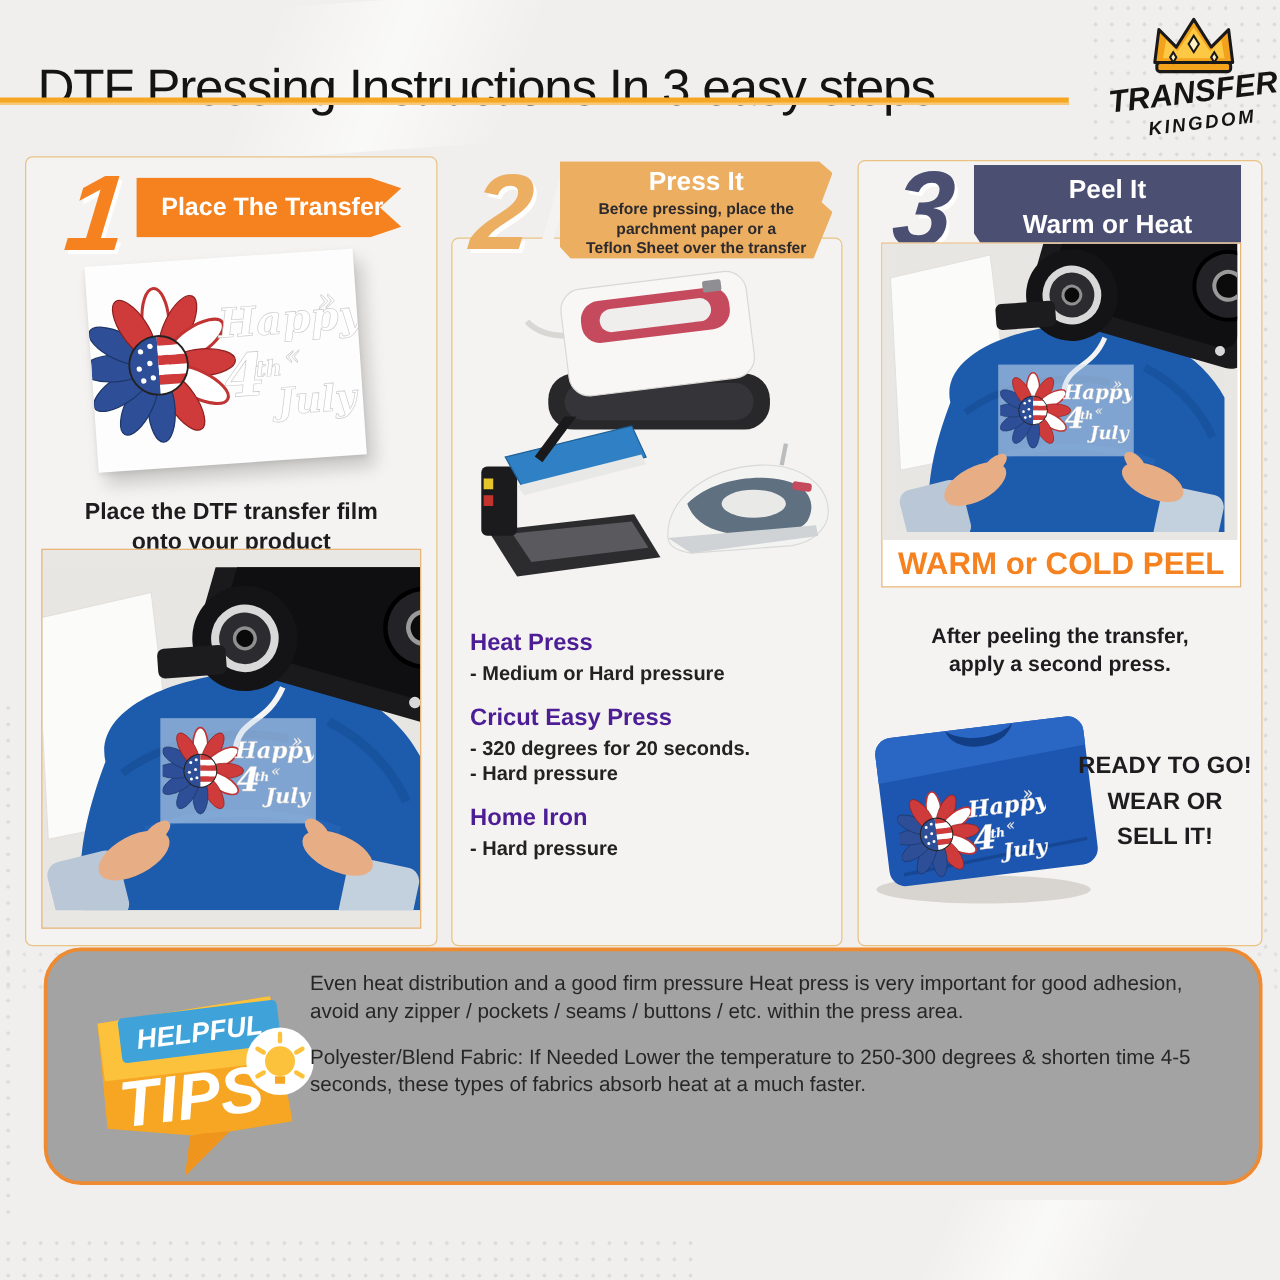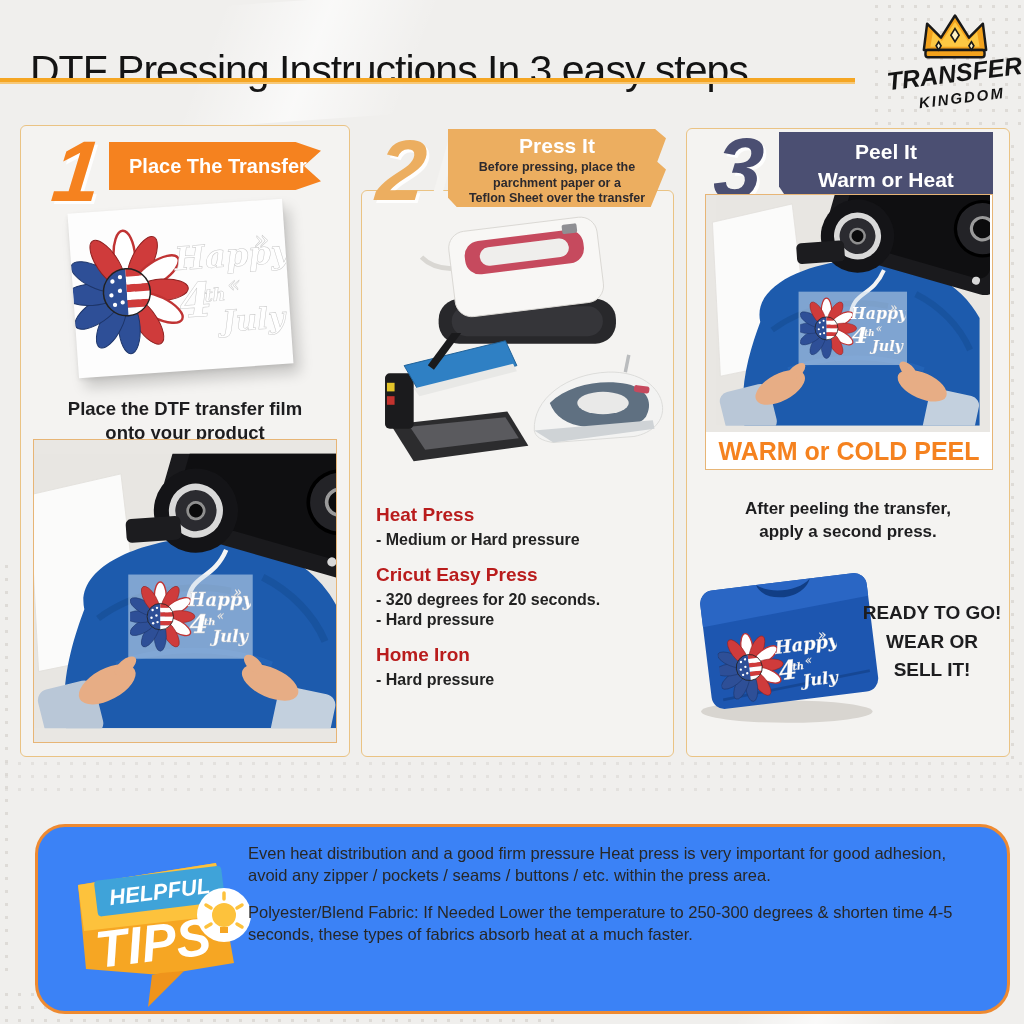--- a/index.html
+++ b/index.html
@@ -28,30 +28,30 @@
   .rib3{left:92px;top:3px;width:214px;height:64px;background:#4B4F72;text-align:center;font-size:21px;line-height:1.35;padding-top:6px;box-sizing:border-box;clip-path:polygon(0 0,100% 0,100% 100%,3% 100%,0 85%);}
   
   .film{position:absolute;left:52px;top:80px;width:215px;height:165px;background:#fdfdfd;transform:rotate(-4deg);box-shadow:6px 10px 14px rgba(0,0,0,.18),0 2px 4px rgba(0,0,0,.08);}
   .caption{position:absolute;width:100%;text-align:center;font-weight:700;color:#1d1d1f;}
   .cap1{top:252px;font-size:18.5px;line-height:1.3;}
   .photo-frame{position:absolute;border:1px solid #e7b576;overflow:hidden;background:#e9e7e3;}
   .pf1{left:12px;top:313px;width:302px;height:302px;}
   
   .gear{position:absolute;}
   .specs{position:absolute;left:14px;top:298px;right:6px;}
-  .specs h3{margin:15px 0 5px;font-size:19px;color:#b91c1c;font-weight:800;}
+  .specs h3{margin:15px 0 5px;font-size:19px;color:#4c1d95;font-weight:800;}
   .specs p{margin:2px 0;font-size:16px;font-weight:700;color:#222;}
   
   .inner3{position:absolute;left:18px;top:65px;width:286px;height:274px;border:1px solid #e7b576;background:#fff;}
   .photo3{position:absolute;left:0;top:0;width:284px;height:237px;overflow:hidden;background:#e9e7e3;}
   .peel{position:absolute;left:0;bottom:0;width:100%;height:36px;text-align:center;font-size:25px;font-weight:800;color:#F5821F;line-height:36px;}
   .cap3{top:352px;font-size:17px;line-height:1.35;}
   .ready{position:absolute;left:172px;top:470px;width:146px;font-size:19px;font-weight:800;color:#1d1d1f;text-align:center;line-height:1.5;}
   
-  .tips{position:absolute;left:35px;top:824px;width:975px;height:190px;background:#3b82f6;border:3px solid #EE8A31;border-radius:30px;box-sizing:border-box;}
+  .tips{position:absolute;left:35px;top:758px;width:975px;height:190px;background:#a3a3a3;border:3px solid #EE8A31;border-radius:30px;box-sizing:border-box;}
   .tips-badge{position:absolute;left:28px;top:16px;width:190px;height:170px;}
   .tips-text{position:absolute;left:210px;top:16px;right:28px;font-size:16.5px;color:#272727;line-height:1.33;}
   .tips-text p{margin:0 0 15px;}
 </style>
 </head>
 <body>
 
 <svg width="0" height="0" style="position:absolute" aria-hidden="true">
   <defs>
 

